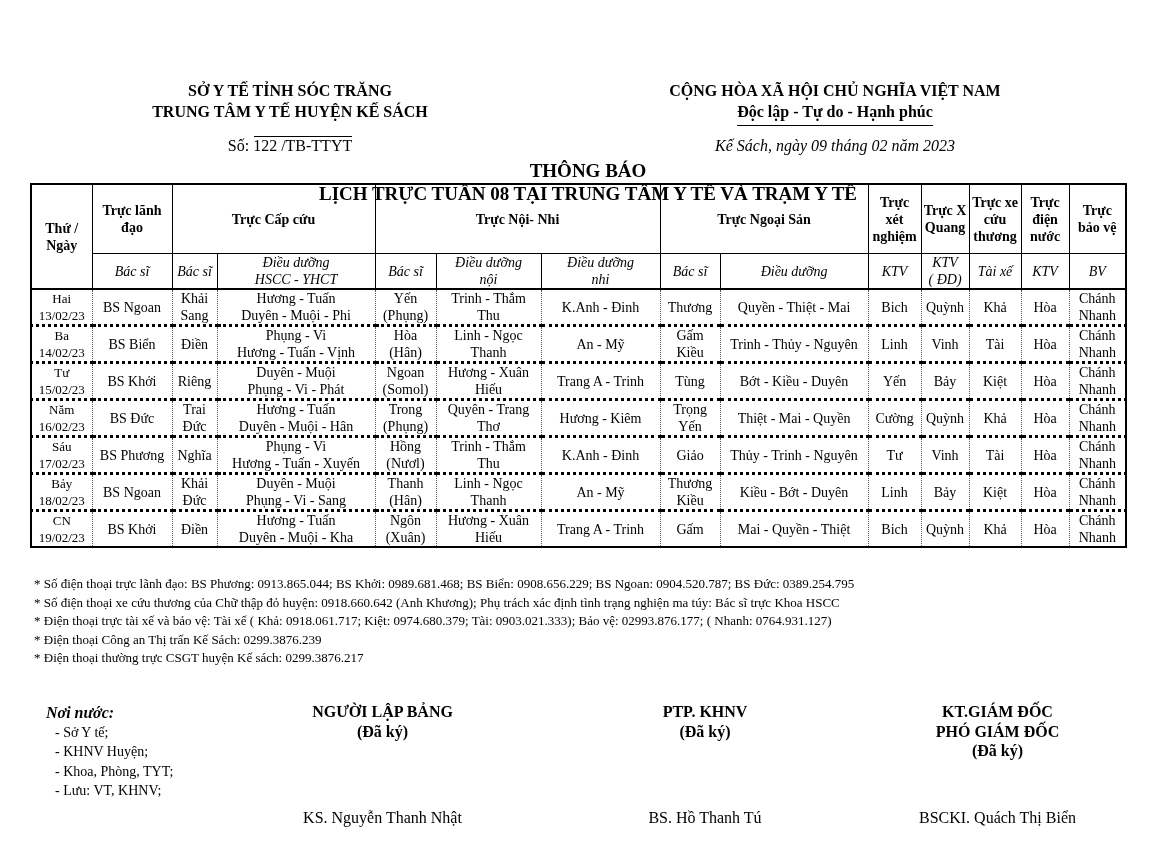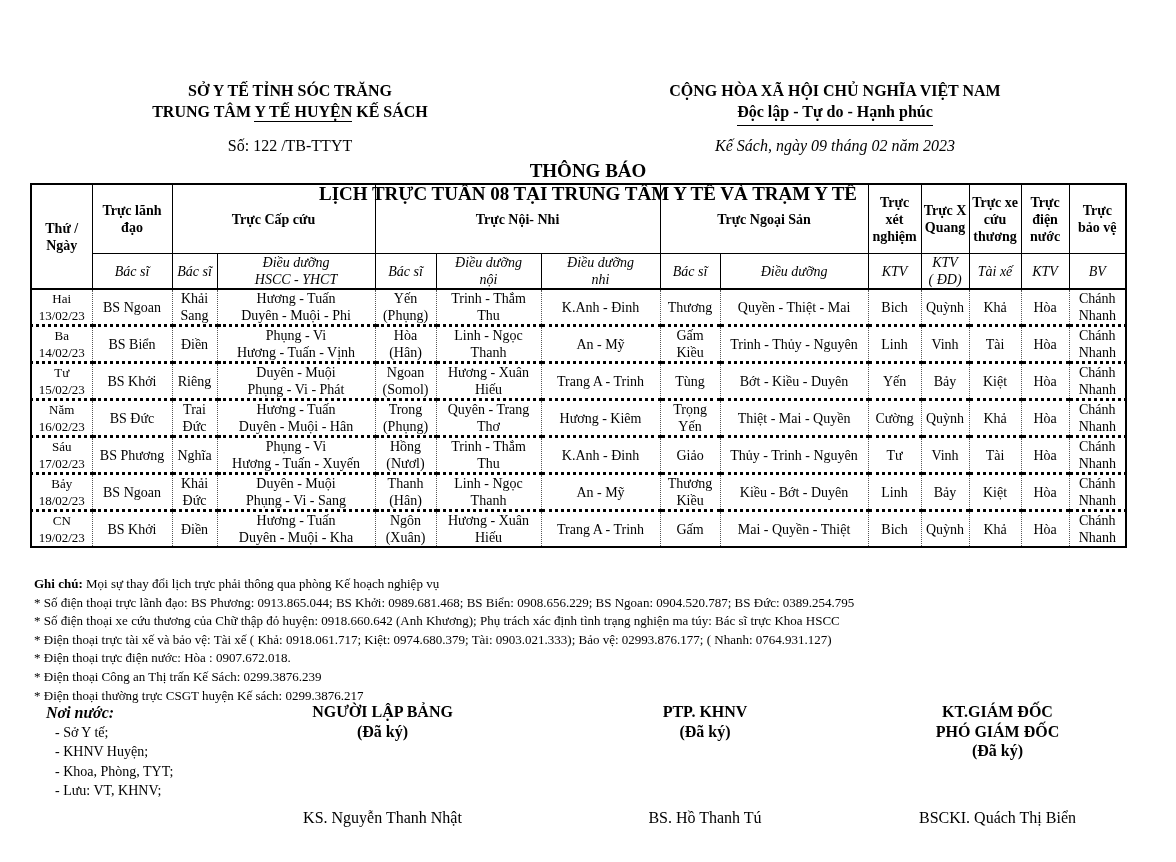--- a/index.html
+++ b/index.html
@@ -4,21 +4,21 @@
 <style>
   html, body { margin: 0; padding: 0; background: #ffffff; }
   body {
     width: 1176px; height: 862px; position: relative; overflow: hidden;
     font-family: "Liberation Serif", "DejaVu Serif", serif; color: #000;
   }
   .abs { position: absolute; margin-top: 30px; }
 
   .hdr-left { left: 100px; top: 50px; width: 380px; text-align: center; font-weight: bold; font-size: 16px; line-height: 21px; }
   .hdr-right { left: 620px; top: 50px; width: 430px; text-align: center; font-weight: bold; font-size: 16px; line-height: 21px; }
-  .u-span { border-bottom: 1.5px solid #000; padding-bottom: 1px; }
+  .u-span { border-bottom: 1.5px solid #000; padding-bottom: 16px; }
   .motto { display: inline-block; border-bottom: 1.5px solid #000; padding-bottom: 3px; }
   .docno { left: 100px; top: 107px; width: 380px; text-align: center; font-size: 16px; }
   .docdate { left: 620px; top: 107px; width: 430px; text-align: center; font-size: 16px; font-style: italic; }
   .title { left: 0; width: 1176px; text-align: center; font-weight: bold; font-size: 19px; }
 
   table.sched {
     position: absolute; left: 30px; top: 183px; width: 1095px;
     border-collapse: collapse; table-layout: fixed;
     border: 2.5px solid #000;
     font-size: 14px;
@@ -486,25 +486,23 @@
         </td>
     <td class="lastcol">
           <span class="line">Chánh</span>
           <span class="line">Nhanh</span>
         </td>
   </tr>
 </tbody>
 </table>
 
 <div class="abs notes">
-  <div class="row"><b>Ghi chú:</b><span> Mọi sự thay đổi lịch trực phải thông qua phòng Kế hoạch nghiệp vụ</span></div>
   <div class="row">* Số điện thoại trực lãnh đạo: BS Phương: 0913.865.044; BS Khởi:  0989.681.468; BS Biển: 0908.656.229; BS Ngoan: 0904.520.787; BS Đức: 0389.254.795</div>
   <div class="row">* Số điện thoại xe cứu thương của Chữ thập đỏ huyện: 0918.660.642 (Anh Khương); Phụ trách xác định tình trạng nghiện ma túy: Bác sĩ trực Khoa HSCC</div>
   <div class="row">* Điện thoại trực tài xế và bảo vệ: Tài  xế ( Khả: 0918.061.717;   Kiệt: 0974.680.379; Tài: 0903.021.333);  Bảo vệ: 02993.876.177; ( Nhanh: 0764.931.127)</div>
-  <div class="row">* Điện thoại trực điện nước: Hòa : 0907.672.018.</div>
   <div class="row">* Điện thoại Công an Thị trấn Kế Sách: 0299.3876.239</div>
   <div class="row">* Điện thoại thường trực CSGT huyện Kế sách: 0299.3876.217</div>
 </div>
 
 <div class="abs recv">
   <div class="head">Nơi nước:</div>
   <div class="item">- Sở Y tế;</div>
   <div class="item">- KHNV Huyện;</div>
   <div class="item">- Khoa, Phòng, TYT;</div>
   <div class="item">- Lưu: VT, KHNV;</div>

